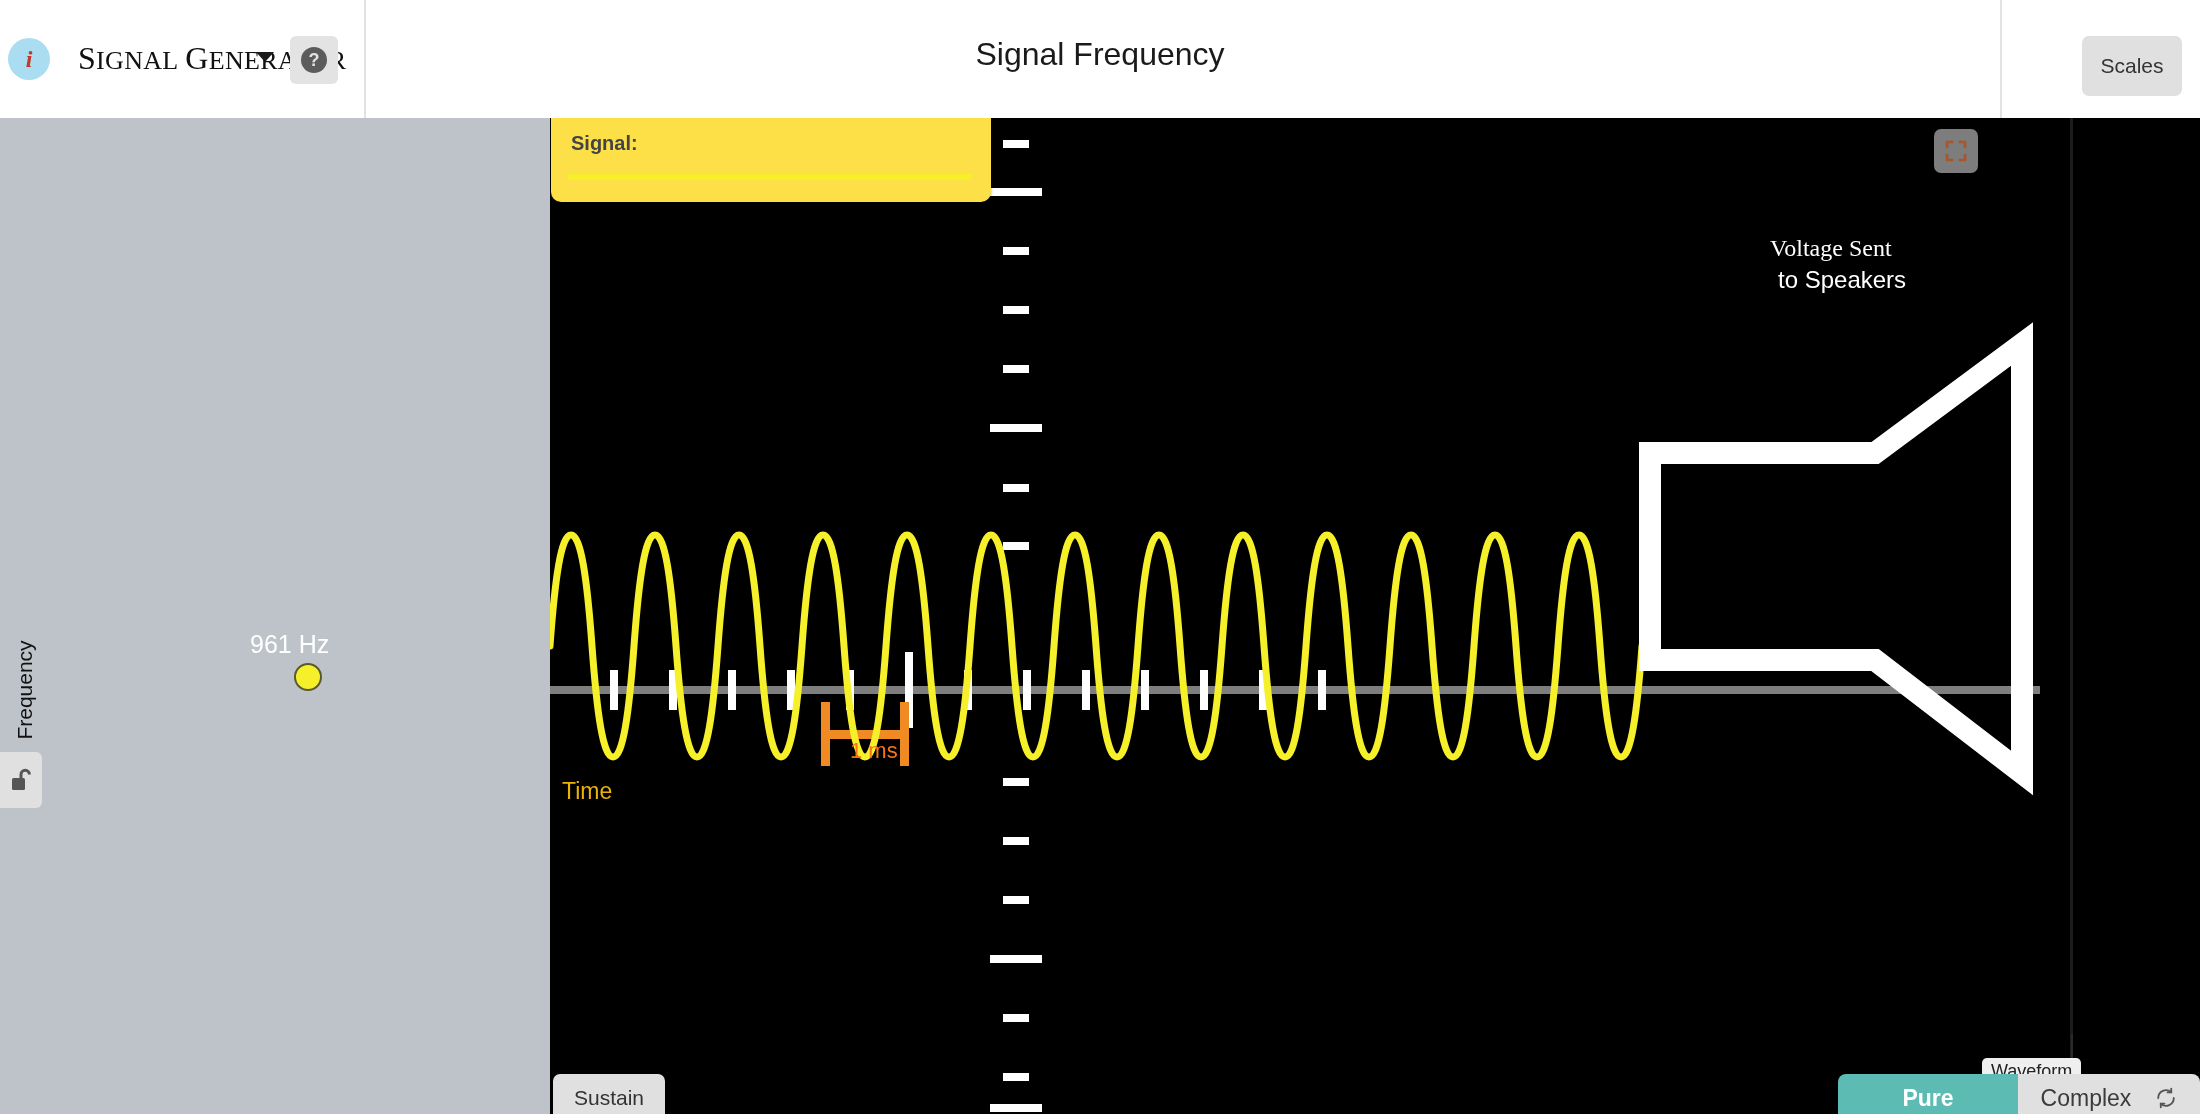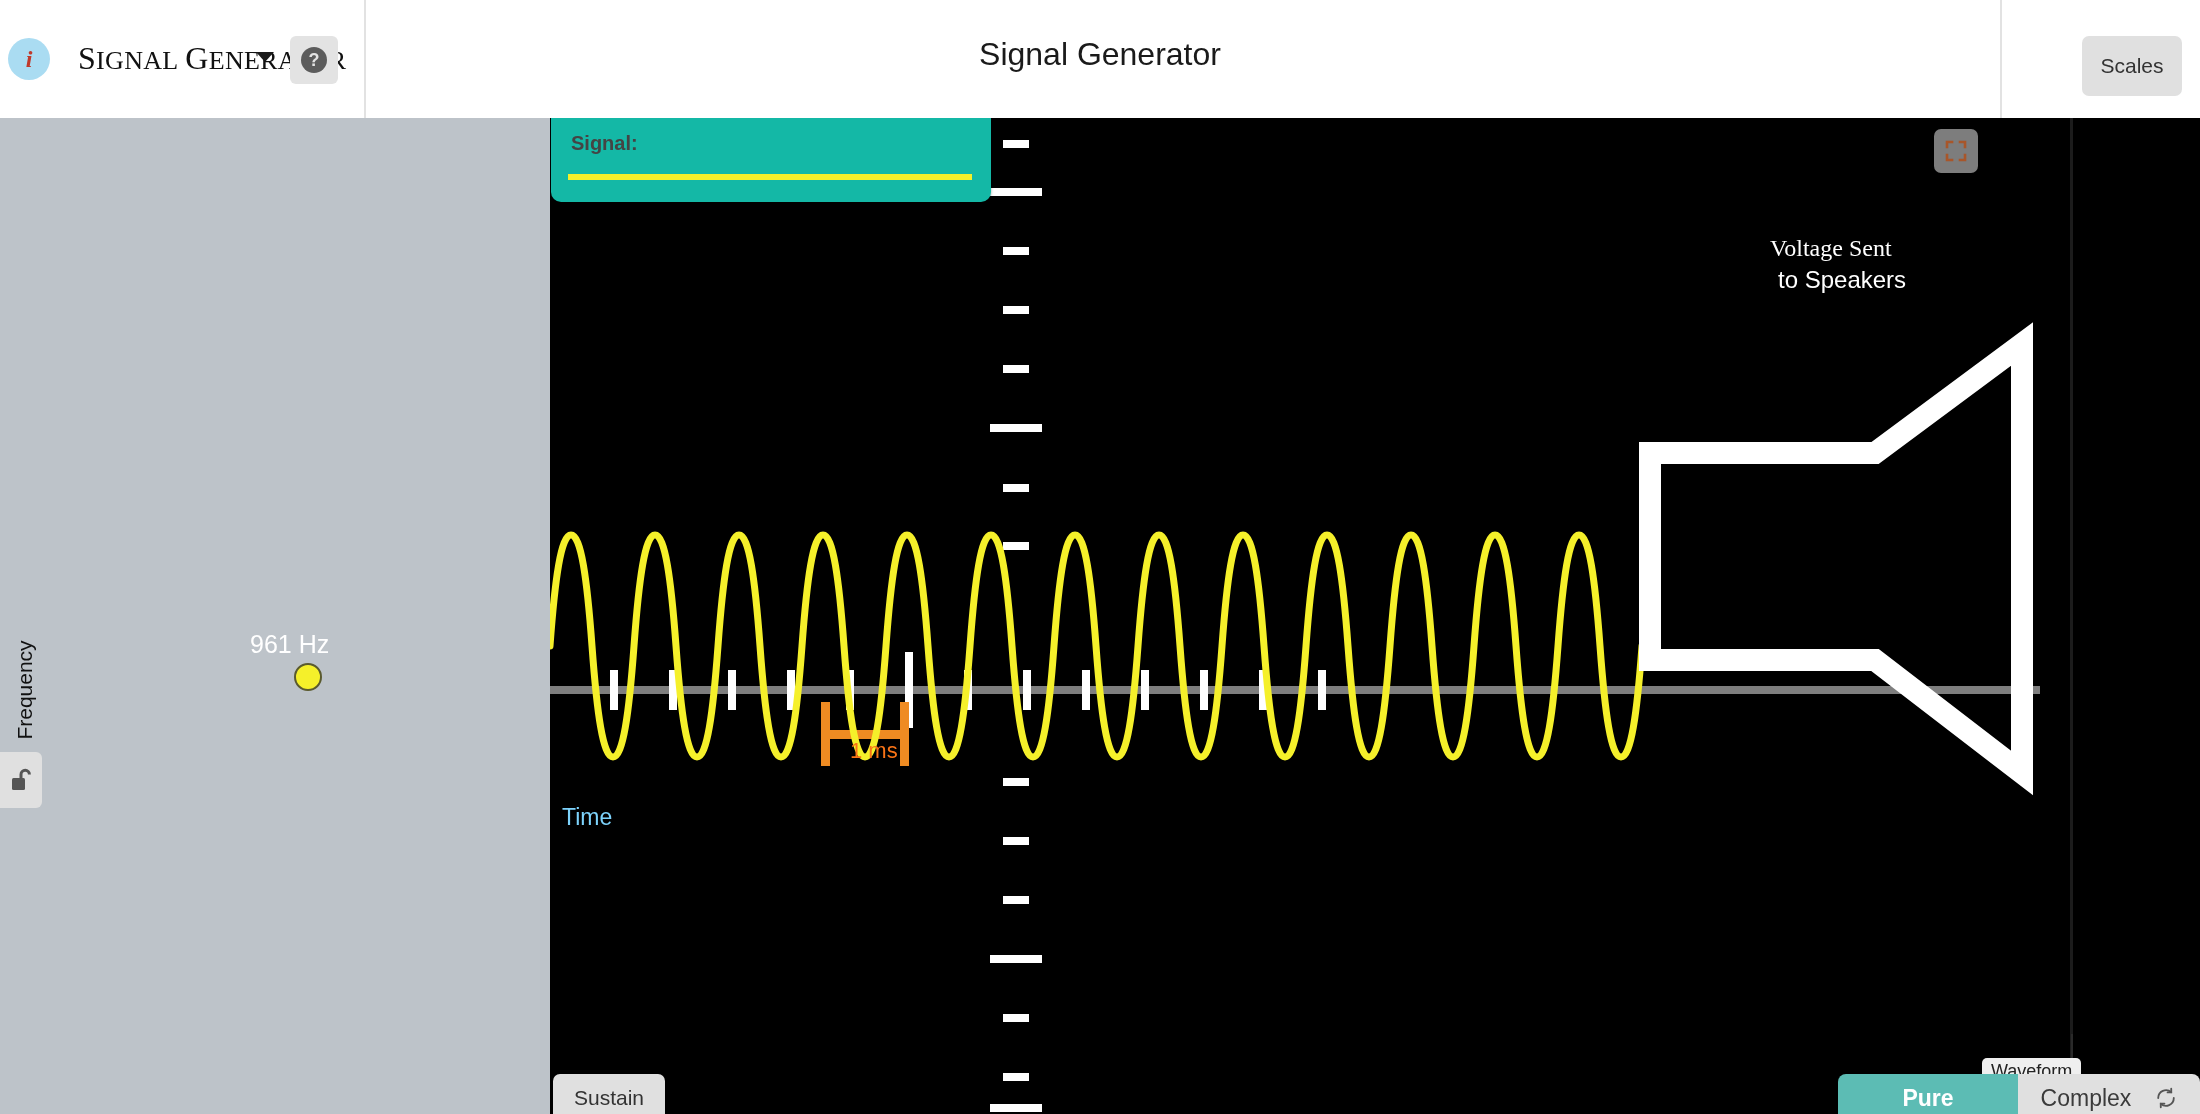--- a/index.html
+++ b/index.html
@@ -116,21 +116,21 @@
     background: #000000; overflow: hidden;
   }
   .screen-right-border {
     position: absolute; left: 2070px; top: 118px;
     width: 3px; height: 996px; background: #1c1c1c;
   }
 
   .signal-legend {
     position: absolute; left: 1px; top: 0px;
     width: 440px; height: 84px;
-    background: #14b8a6;
+    background: #fde047;
     border-radius: 0 0 10px 10px;
     box-shadow: 0 1px 3px rgba(0,0,0,.35);
   }
   .signal-legend .lbl {
     position: absolute; left: 20px; top: 14px;
     font-size: 20px; font-weight: bold; color: #444;
   }
   .signal-legend .swatch {
     position: absolute; left: 17px; top: 56px;
     width: 404px; height: 6px; background: #f5f02a;
@@ -138,21 +138,21 @@
 
   .voltage-label {
     position: absolute; left: 1130px; top: 0px;
     width: 420px; text-align: left;
     color: #ffffff; font-size: 24px; line-height: 1.0;
   }
   .voltage-label .l1 { position: absolute; left: 90px; top: 118px; font-family: Liberation Serif, serif; }
   .voltage-label .l2 { position: absolute; left: 98px; top: 150px; }
   .time-label {
     position: absolute; left: 12px; top: 660px;
-    color: #7dd3fc; font-size: 23px; margin-top: 26px;
+    color: #eab308; font-size: 23px;
   }
   .meas-text {
     position: absolute; left: 300px; top: 620px;
     color: #f97316; font-size: 22px;
   }
 
   .wave-svg { position: absolute; left: 0; top: 0; }
 
   .fullscreen-btn {
     position: absolute; left: 1384px; top: 11px;
@@ -211,21 +211,21 @@
       <div class="info-badge">i</div>
       <div class="sim-name">
         <span class="cap">S</span><span>IGNAL</span>&nbsp;<span class="cap">G</span><span>ENERATOR</span>
       </div>
       <div class="chev"></div>
       <div class="help-btn">
         <span class="qmark">?</span>
       </div>
     </div>
 
-    <div class="header-title">Signal Generator</div>
+    <div class="header-title">Signal Frequency</div>
 
     <div class="header-right-div"></div>
     <div class="scales-btn">Scales</div>
   </div>
 
   <div class="left-panel">
 
     <div class="freq-label">Frequency</div>
     <div class="freq-readout">961 Hz</div>
     <div class="freq-handle"></div>

